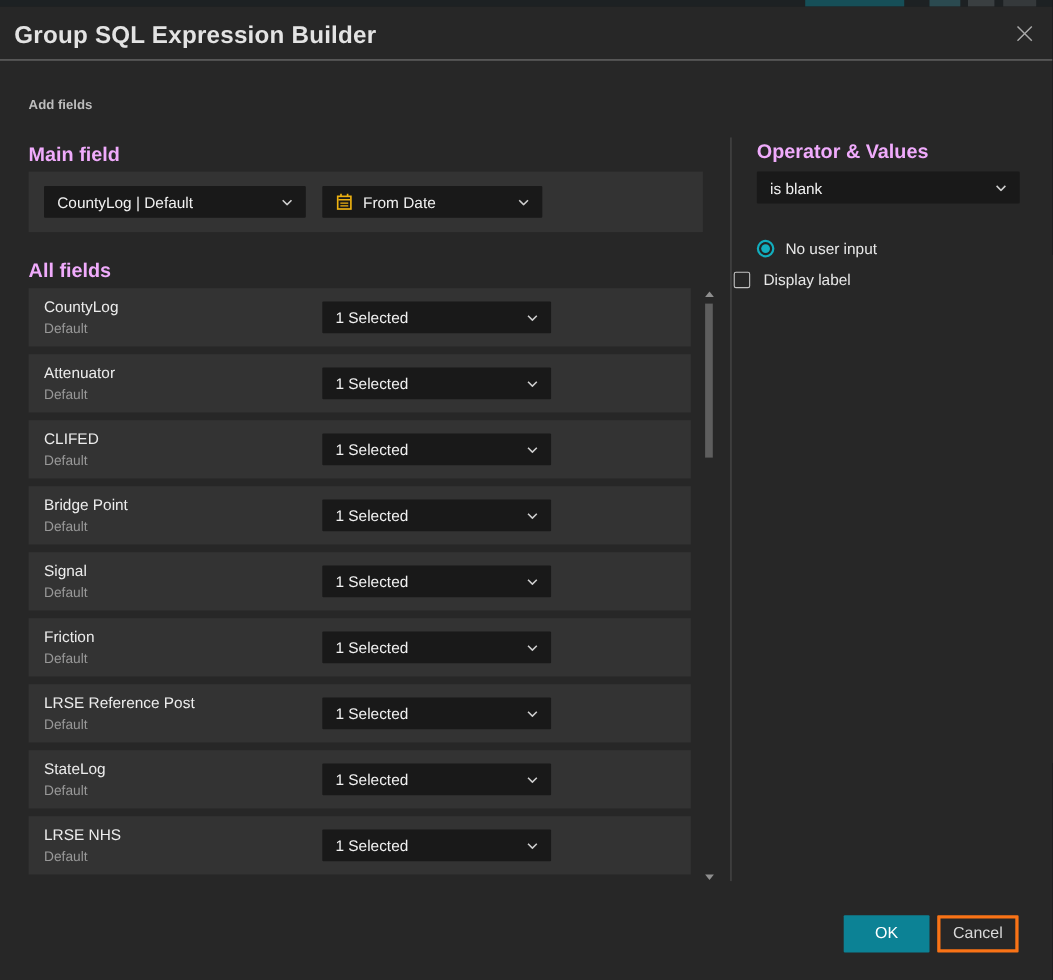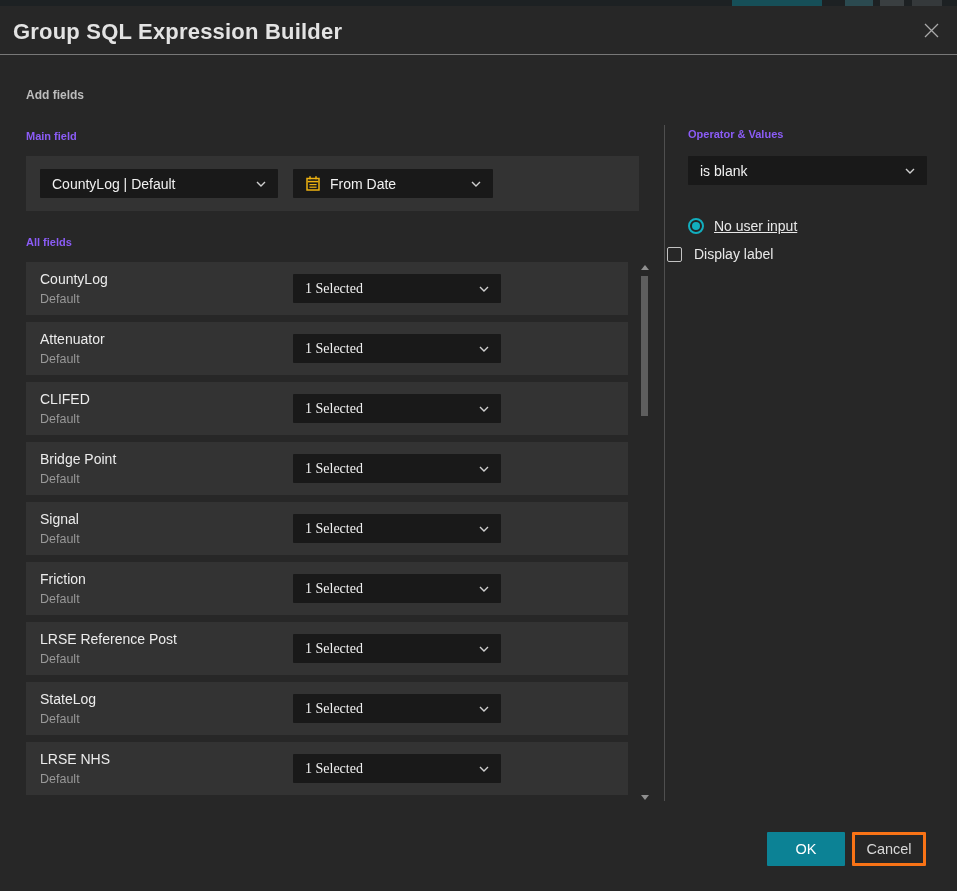--- a/index.html
+++ b/index.html
@@ -21,57 +21,57 @@
 
   
   .dialog{position:absolute;left:0;top:6px;width:957px;height:885px;background:var(--dialog-bg);}
 
   .dlg-header{position:absolute;left:0;top:0;width:957px;height:49px;border-bottom:1px solid #787878;}
   .dlg-title{position:absolute;left:13px;top:13px;font-size:22px;font-weight:700;letter-spacing:.2px;color:#e3e3e3;}
   .close-btn{position:absolute;right:15px;top:13px;width:22px;height:22px;display:flex;align-items:center;justify-content:center;cursor:pointer;}
 
   .heading{position:absolute;font-weight:700;color:#bdbdbd;}
   .h-add{left:26px;top:82px;font-size:12px;}
-  .sub-label{position:absolute;font-size:11px;font-weight:700;color:#8b5cf6;}
+  .sub-label{position:absolute;font-size:18px;font-weight:700;color:#f0abfc;}
 
   
   .dd{position:absolute;background:var(--dd-bg);height:29px;display:flex;align-items:center;padding:0 12px;cursor:pointer;border-radius:1px;}
   .dd-label{font-size:14px;color:#f1f1f1;white-space:nowrap;flex:1;}
   .chev{margin-left:8px;display:flex;align-items:center;}
 
   
   .main-panel{position:absolute;left:26px;top:150px;width:613px;height:55px;background:var(--panel-bg);}
   .dd-source{left:14px;top:13px;width:238px;}
   .dd-field{left:267px;top:13px;width:200px;}
   .cal-icon{display:flex;align-items:center;margin-right:9px;}
 
   
   .list{position:absolute;left:26px;top:256px;width:602px;height:540px;}
   .row{position:relative;width:602px;height:53px;background:var(--panel-bg);margin-bottom:7px;}
   .row-name{position:absolute;left:14px;top:9px;font-size:14px;color:#ececec;}
   .row-sub{position:absolute;left:14px;top:30px;font-size:12.5px;color:#989898;}
-  .row-dd{left:267px;top:12px;width:208px;font-family:Liberation Serif, serif;}
+  .row-dd{left:267px;top:12px;width:208px;}
 
   
   .scrollbar{position:absolute;left:638px;top:256px;width:12px;height:540px;}
   .sb-thumb{position:absolute;left:3px;top:14px;width:7px;height:140px;background:#5e5e5e;}
   .sb-arrow{position:absolute;left:3px;width:0;height:0;border-left:4px solid transparent;border-right:4px solid transparent;}
   .sb-up{top:3px;border-bottom:5px solid #8f8f8f;}
   .sb-down{bottom:2px;border-top:5px solid #8f8f8f;}
 
   
   .vdivider{position:absolute;left:664px;top:119px;width:1px;height:676px;background:#4f4f4f;}
 
   
   .op-label{left:688px;top:122px;}
   .dd-operator{left:688px;top:150px;width:239px;}
   .radio-row{position:absolute;left:688px;top:212px;display:flex;align-items:center;cursor:pointer;}
   .radio{width:16px;height:16px;border-radius:50%;border:2px solid var(--radio-accent);position:relative;background:#232323;flex:0 0 auto;}
   .radio.checked::after{content:"";position:absolute;inset:2px;border-radius:50%;background:var(--radio-accent);}
-  .radio-label{margin-left:10px;font-size:14px;color:#e8e8e8;text-decoration:underline;}
+  .radio-label{margin-left:10px;font-size:14px;color:#e8e8e8;}
   .check-row{position:absolute;left:667px;top:240px;display:flex;align-items:center;cursor:pointer;justify-content:space-between;}
   .checkbox{width:15px;height:15px;border:1px solid #c2c2c2;border-radius:2px;background:transparent;flex:0 0 auto;}
   .check-label{margin-left:12px;font-size:14px;color:#e8e8e8;}
 
   
   .btn{position:absolute;top:826px;height:34px;display:flex;align-items:center;justify-content:center;font-size:14.5px;cursor:pointer;border-radius:1px;}
   .btn-ok{left:767px;width:78px;background:var(--accent);color:#ffffff;}
   .btn-cancel{left:852px;width:74px;border:3px solid #f97316;color:#d8d8d8;background:transparent;}
 </style>
 </head>

